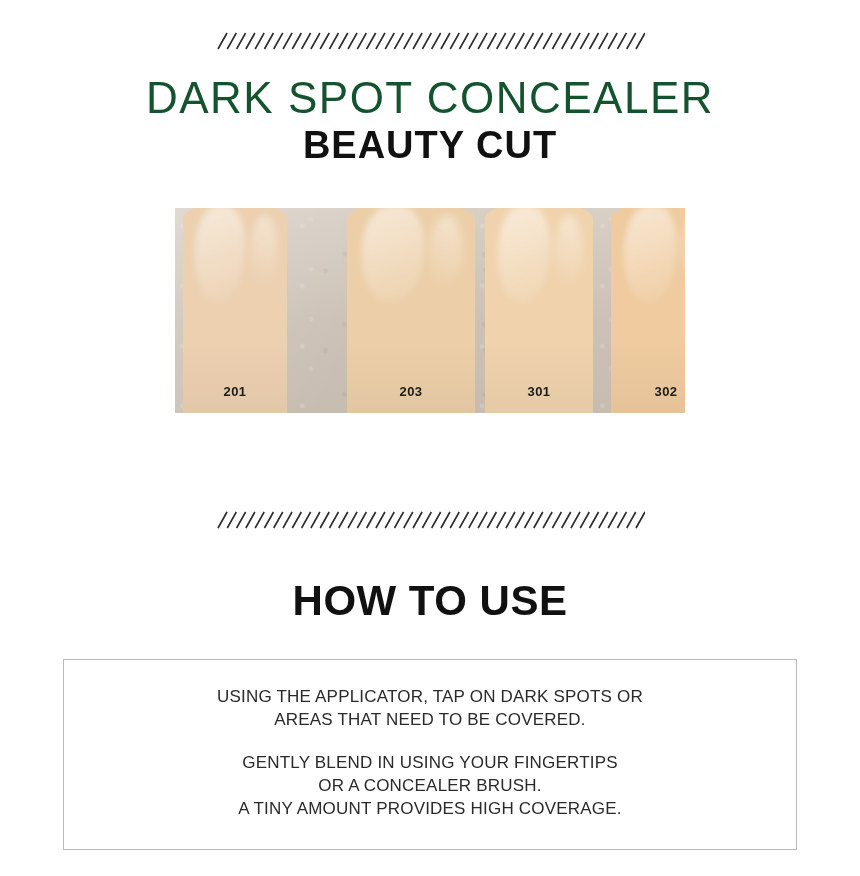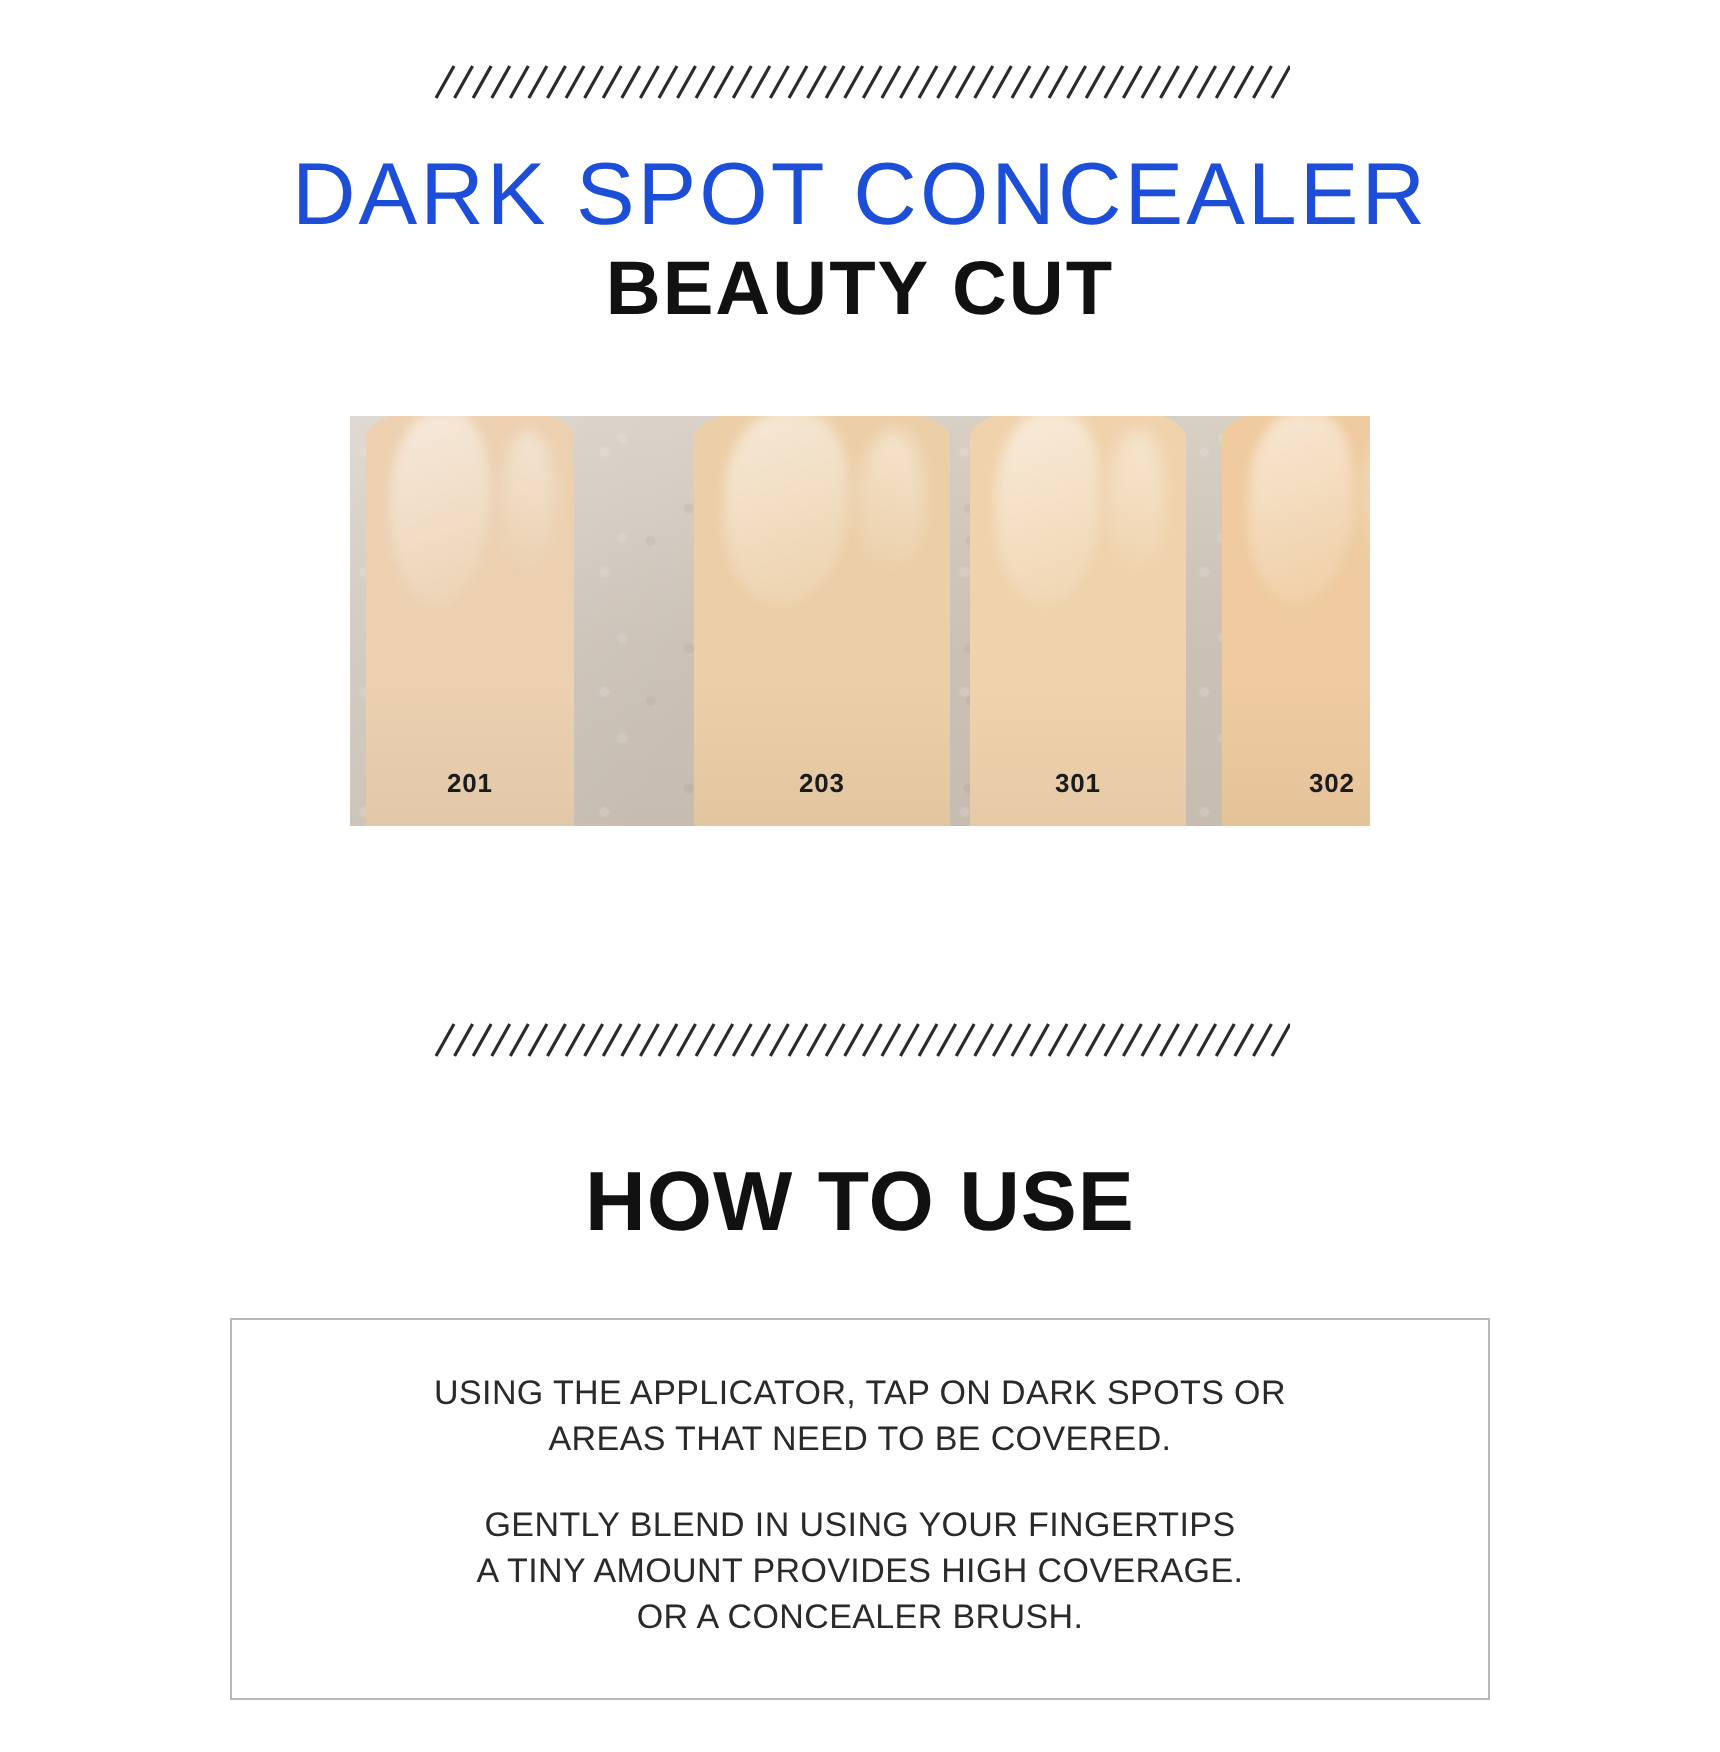--- a/index.html
+++ b/index.html
@@ -40,21 +40,21 @@
   
   .title-block {
     margin-top: 24px;
     text-align: center;
     line-height: 1.0;
   }
   .title-line1 {
     font-size: 44px;
     letter-spacing: 1.5px;
     font-weight: 300;
-    color: #1d4ed8;
+    color: #14532d;
     white-space: nowrap;
   }
   .title-line2 {
     font-size: 38px;
     letter-spacing: 1px;
     font-weight: 700;
     color: #111111;
     margin-top: 6px;
     white-space: nowrap;
   }
@@ -137,21 +137,21 @@
   .howto-title {
     margin-top: 46px;
     font-size: 42px;
     font-weight: 700;
     letter-spacing: 0.5px;
     color: #111111;
   }
 
   .howto-box {
     margin-top: 34px;
-    width: 630px;
+    width: 734px;
     border: 1px solid #b9b9b9;
     box-sizing: border-box;
     padding: 26px 20px 28px 20px;
     text-align: center;
   }
   .howto-p {
     font-size: 17px;
     letter-spacing: 0.2px;
     line-height: 1.35;
     color: #2a2a2a;
@@ -308,18 +308,18 @@
 
   <div class="howto-title">HOW TO USE</div>
 
   <div class="howto-box">
     <div class="howto-p">
       <div>USING THE APPLICATOR, TAP ON DARK SPOTS OR</div>
       <div>AREAS THAT NEED TO BE COVERED.</div>
     </div>
     <div class="howto-p">
       <div>GENTLY BLEND IN USING YOUR FINGERTIPS</div>
+      <div>OR A CONCEALER BRUSH.</div>
       <div>A TINY AMOUNT PROVIDES HIGH COVERAGE.</div>
-      <div>OR A CONCEALER BRUSH.</div>
     </div>
   </div>
 
 </div>
 
 </body></html>

